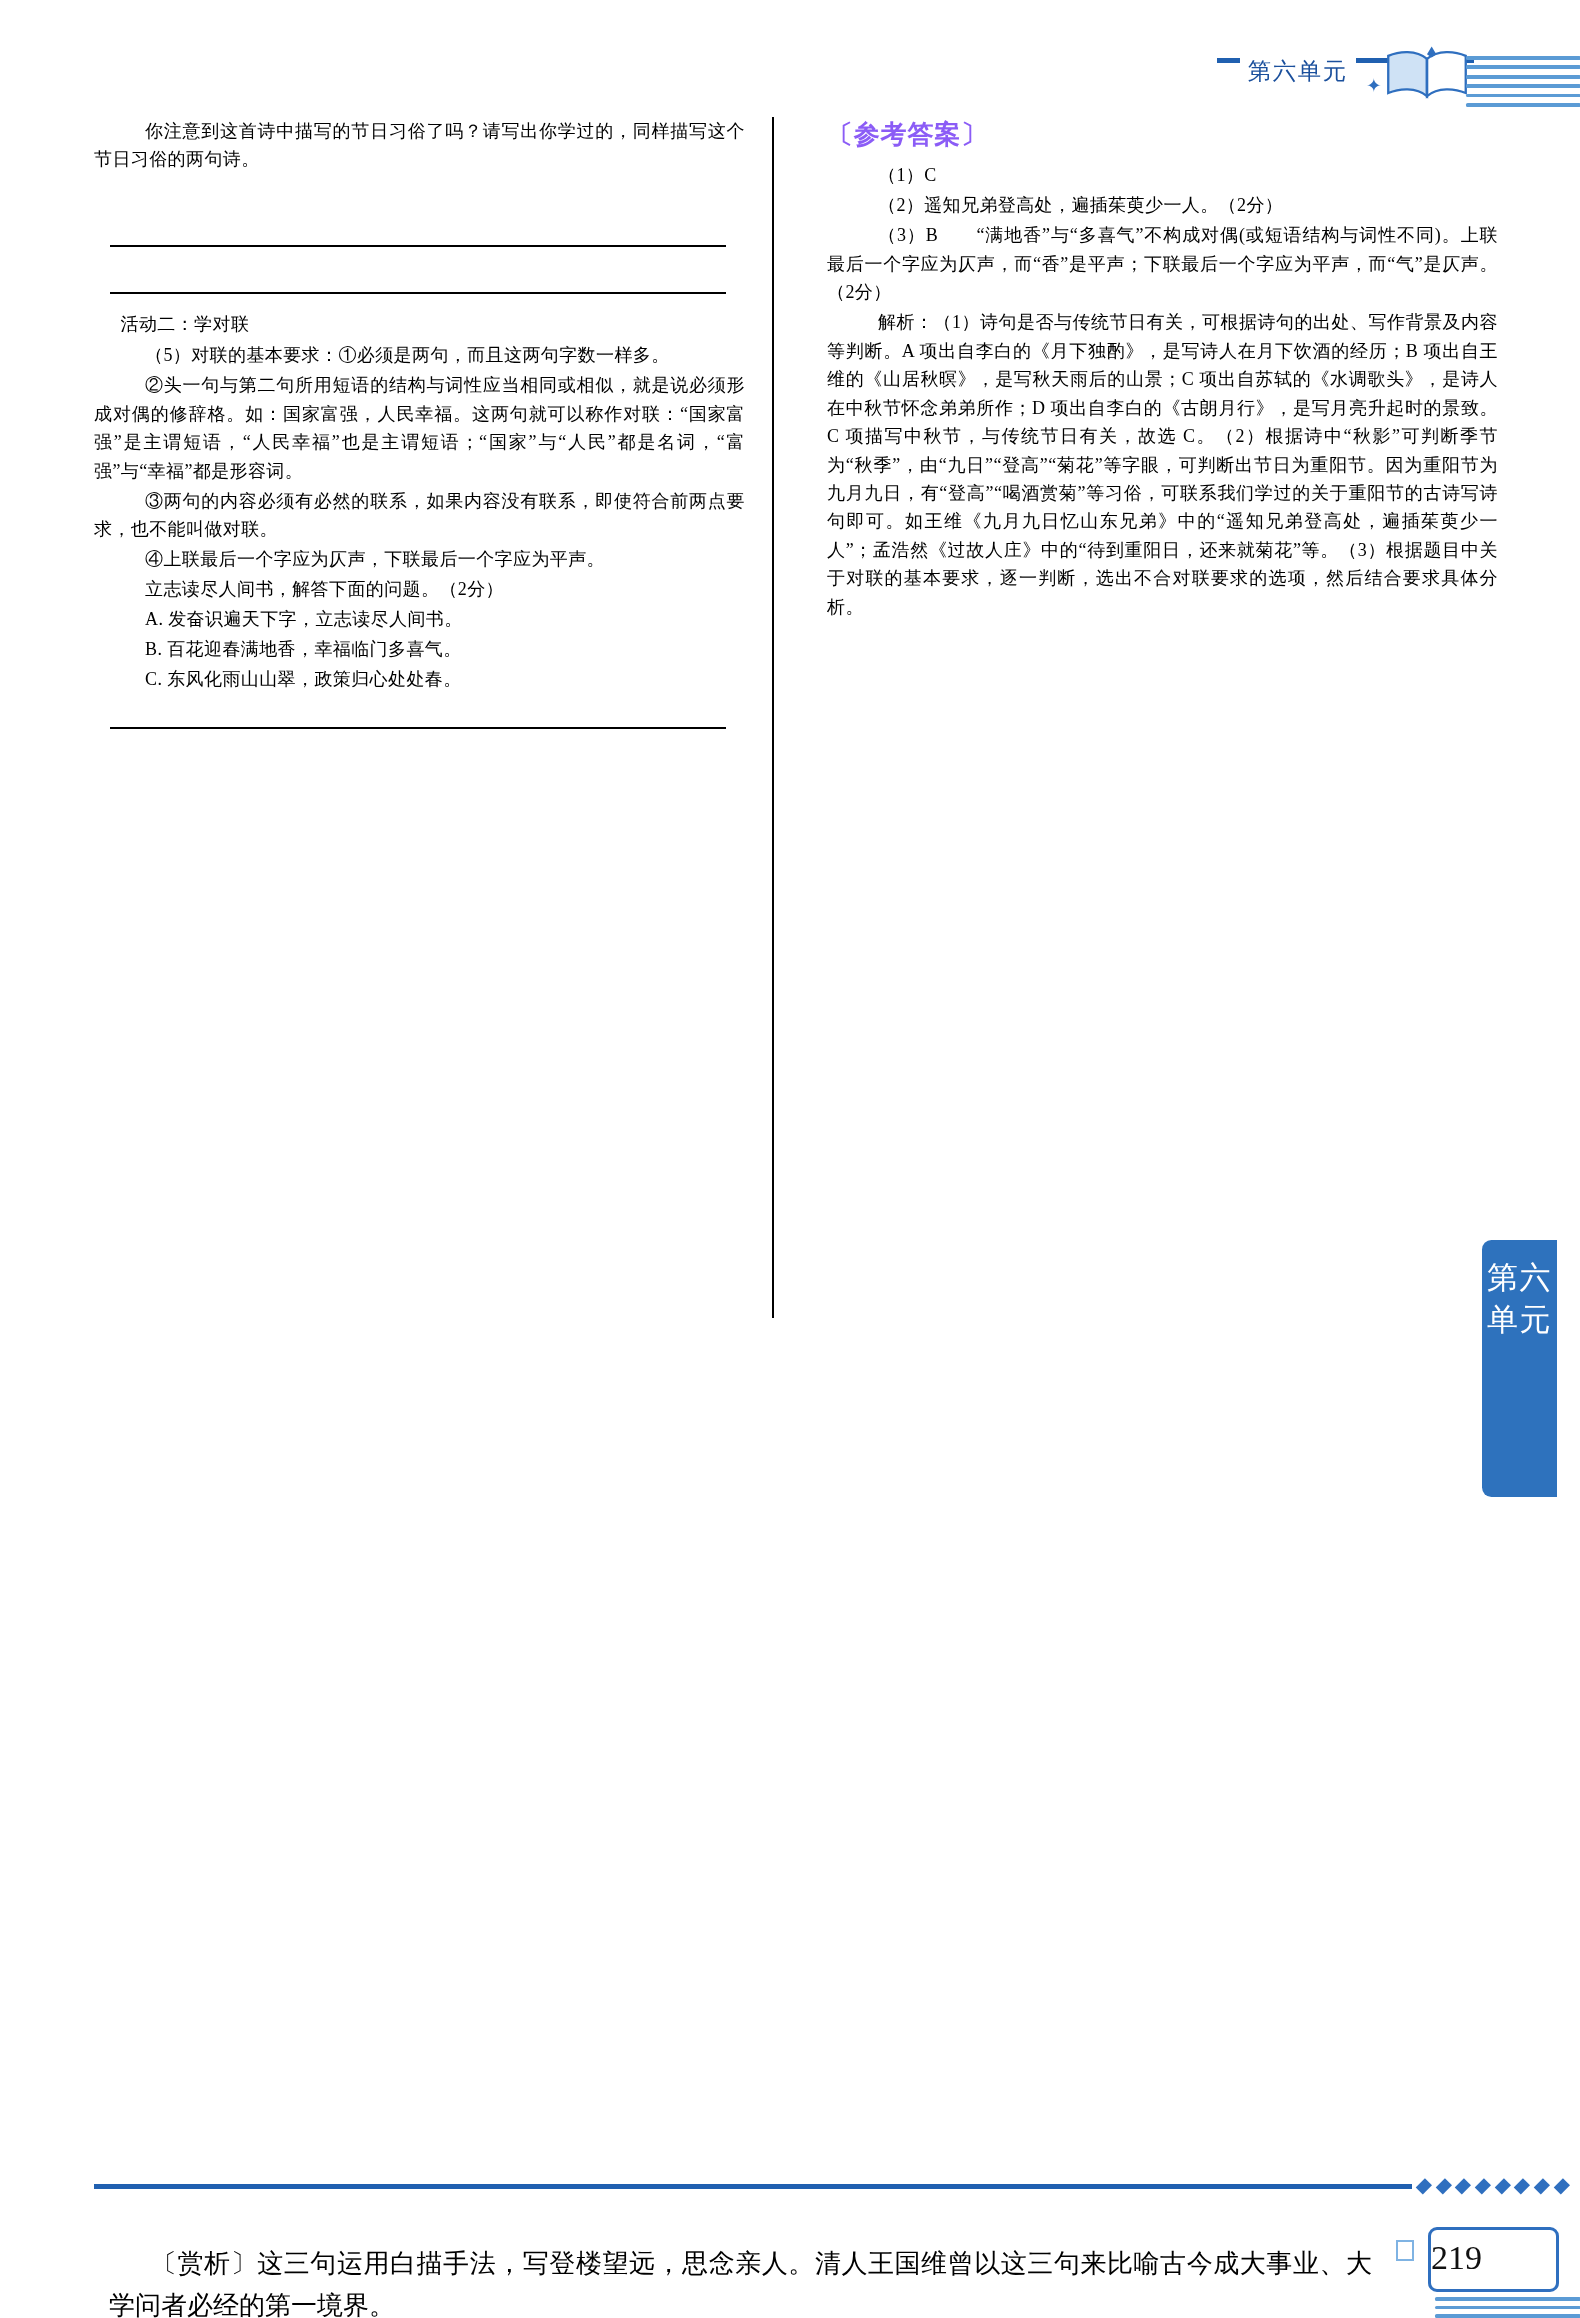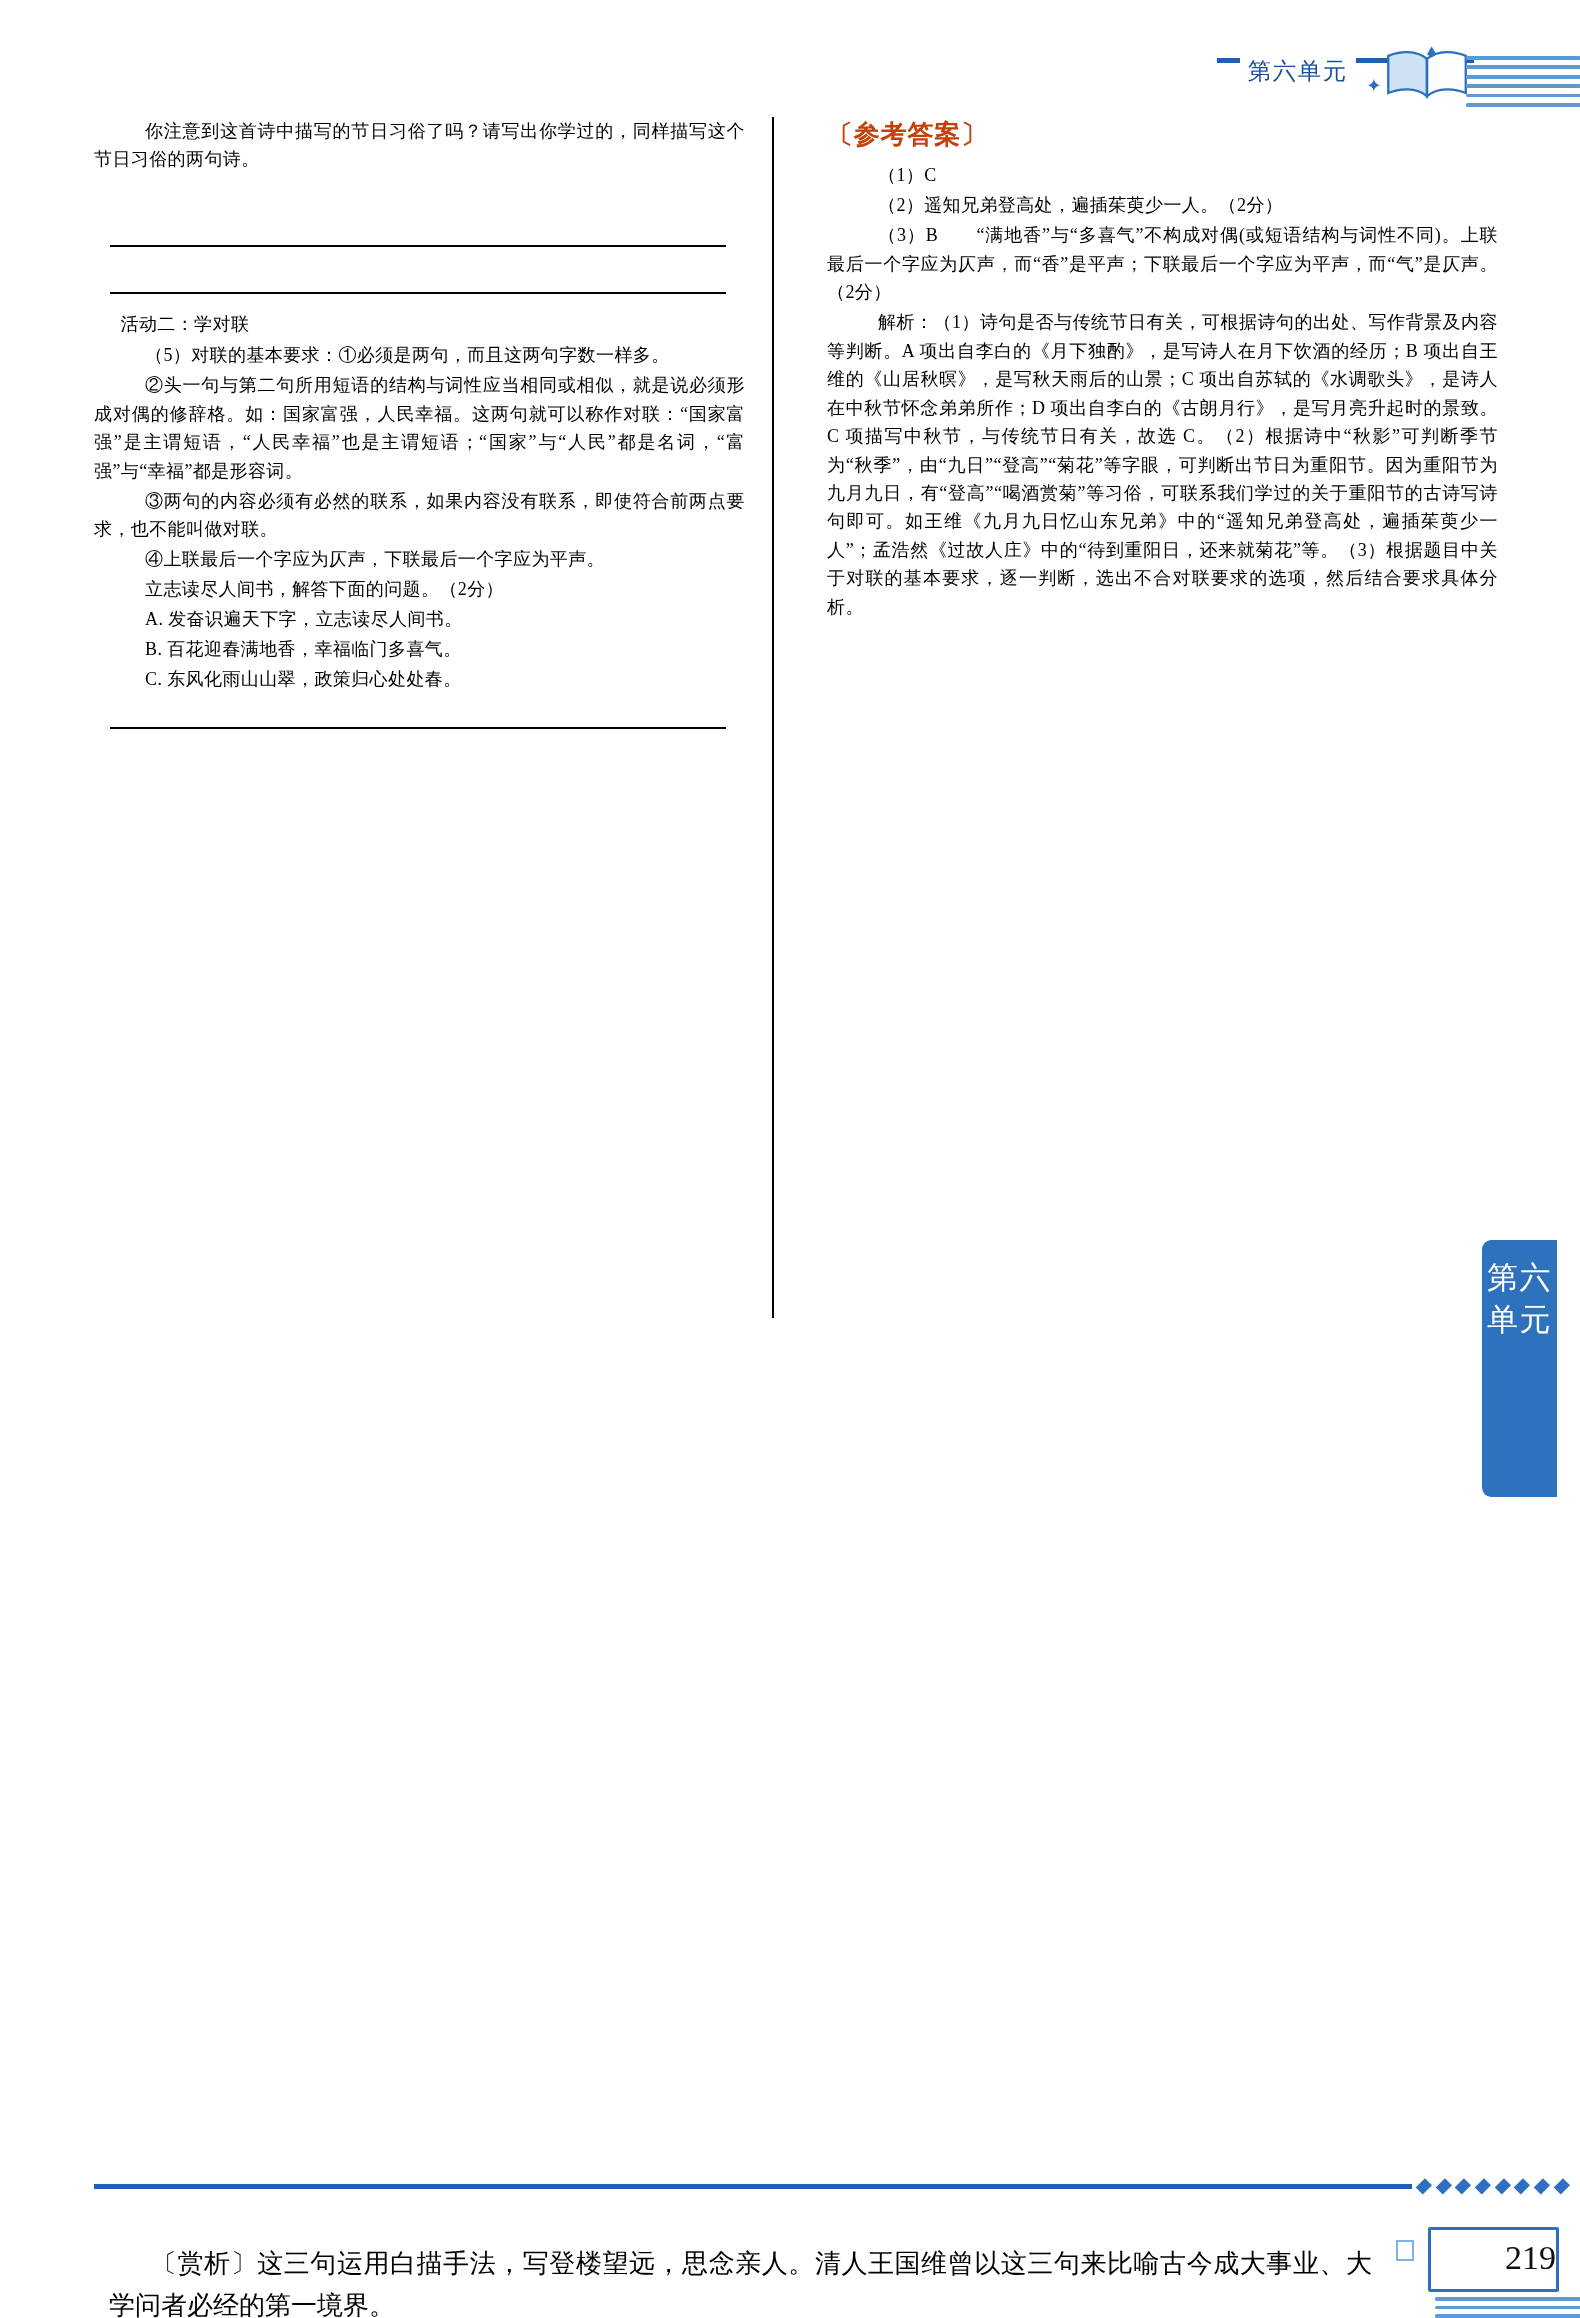--- a/index.html
+++ b/index.html
@@ -114,21 +114,21 @@
     width: 616px;
     margin-left: 15.6px;
     margin-top: 33px;
   }
 
   .sec-gap { height: 17px; }
 
   
   .ref-head {
     font-size: 26px;
-    color: #c2410c;
+    color: #8b5cf6;
     font-weight: bold;
     margin: 0 0 9.4px 0;
     letter-spacing: 0.8px;
   }
 
   
   .side-tab {
     position: absolute;
     top: 1240px;
     left: 1482px;
@@ -181,24 +181,24 @@
     margin-top: 28px;
   }
   .footer-text .ind { text-indent: 42px; display: block; }
   .page-num-box {
     position: absolute;
     right: 22px;
     top: 2227px;
     width: 125px;
     height: 59px;
     border: 3.1px solid #2f6fbf;
-    border-radius: 2px;
+    border-radius: 9px;
     color: #111;
     font-size: 34px;
-    text-align: right;
+    text-align: left;
     line-height: 55px;
     background: #fff;
   }
   .footer-stripes {
     position: absolute;
     left: 1435px;
     top: 2297px;
     width: 146px;
     height: 22px;
   }

